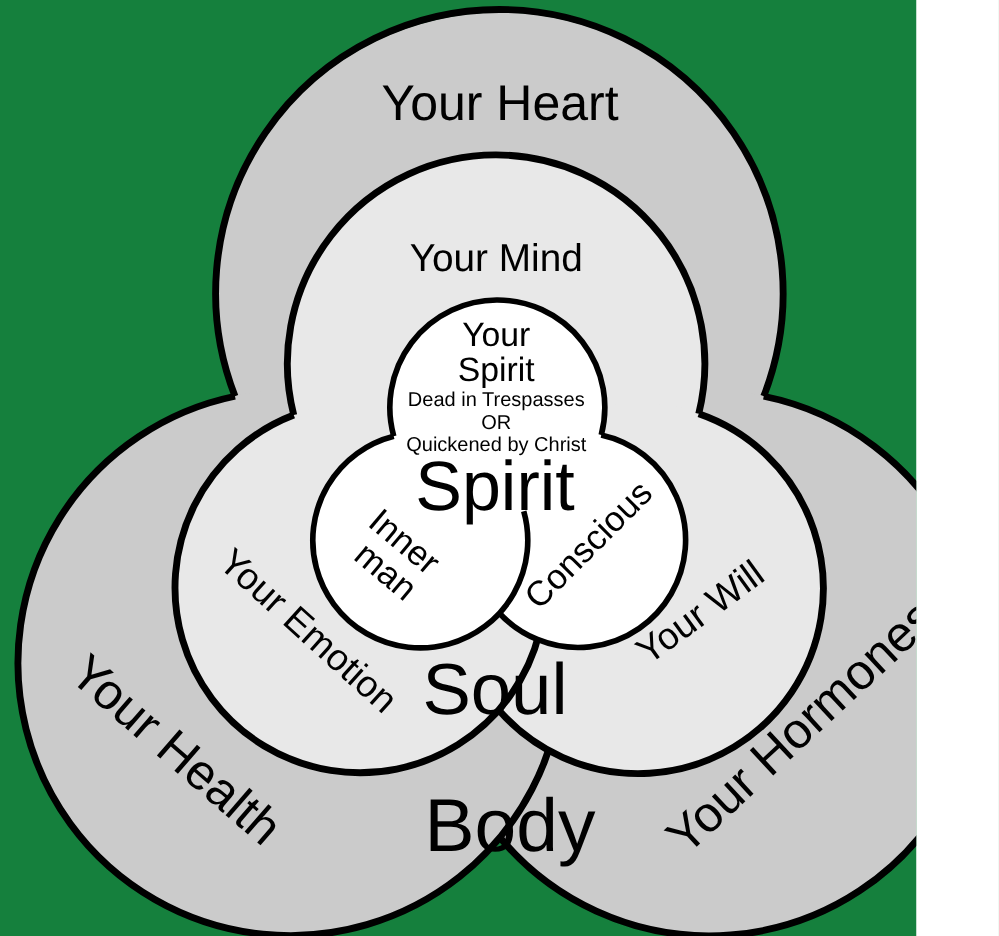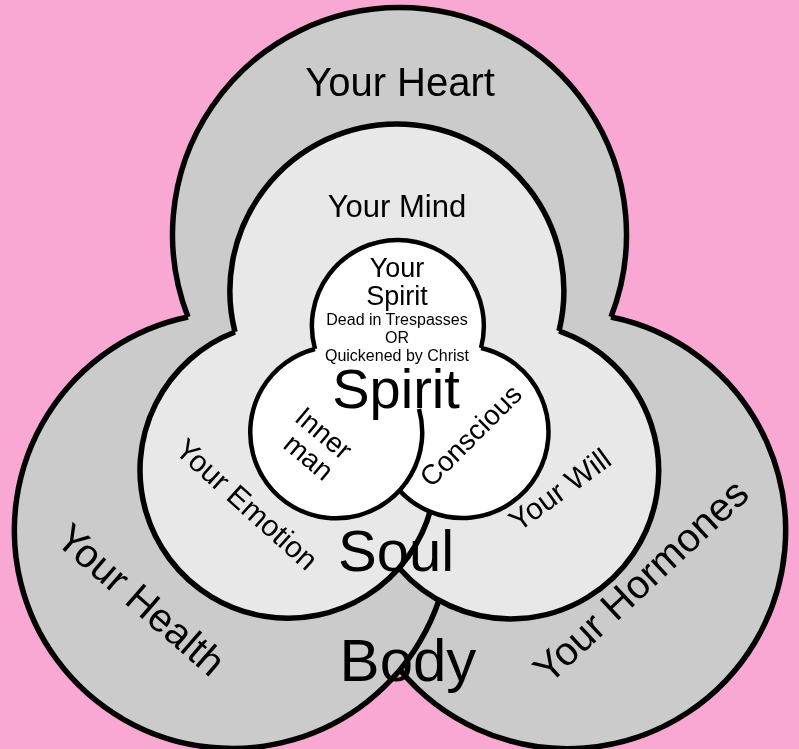--- a/index.html
+++ b/index.html
@@ -1,20 +1,20 @@
 <!DOCTYPE html>
 <html><head>
 <meta charset="utf-8">
 <style>
   html, body { margin: 0; padding: 0; background: #ffffff; }
   .canvas {
     position: relative;
-    width: 799px;
+    width: 733px;
     height: 749px;
-    background: #f9a8d4;
+    background: #15803d;
     overflow: hidden;
     font-family: "Liberation Sans", "DejaVu Sans", sans-serif;
     text-align: right;
   }
   svg text {
     font-family: "Liberation Sans", "DejaVu Sans", sans-serif;
     fill: #000000;
   }
   .lbl       { font-weight: 400; }
   .lbl-big   { font-weight: 400; }

